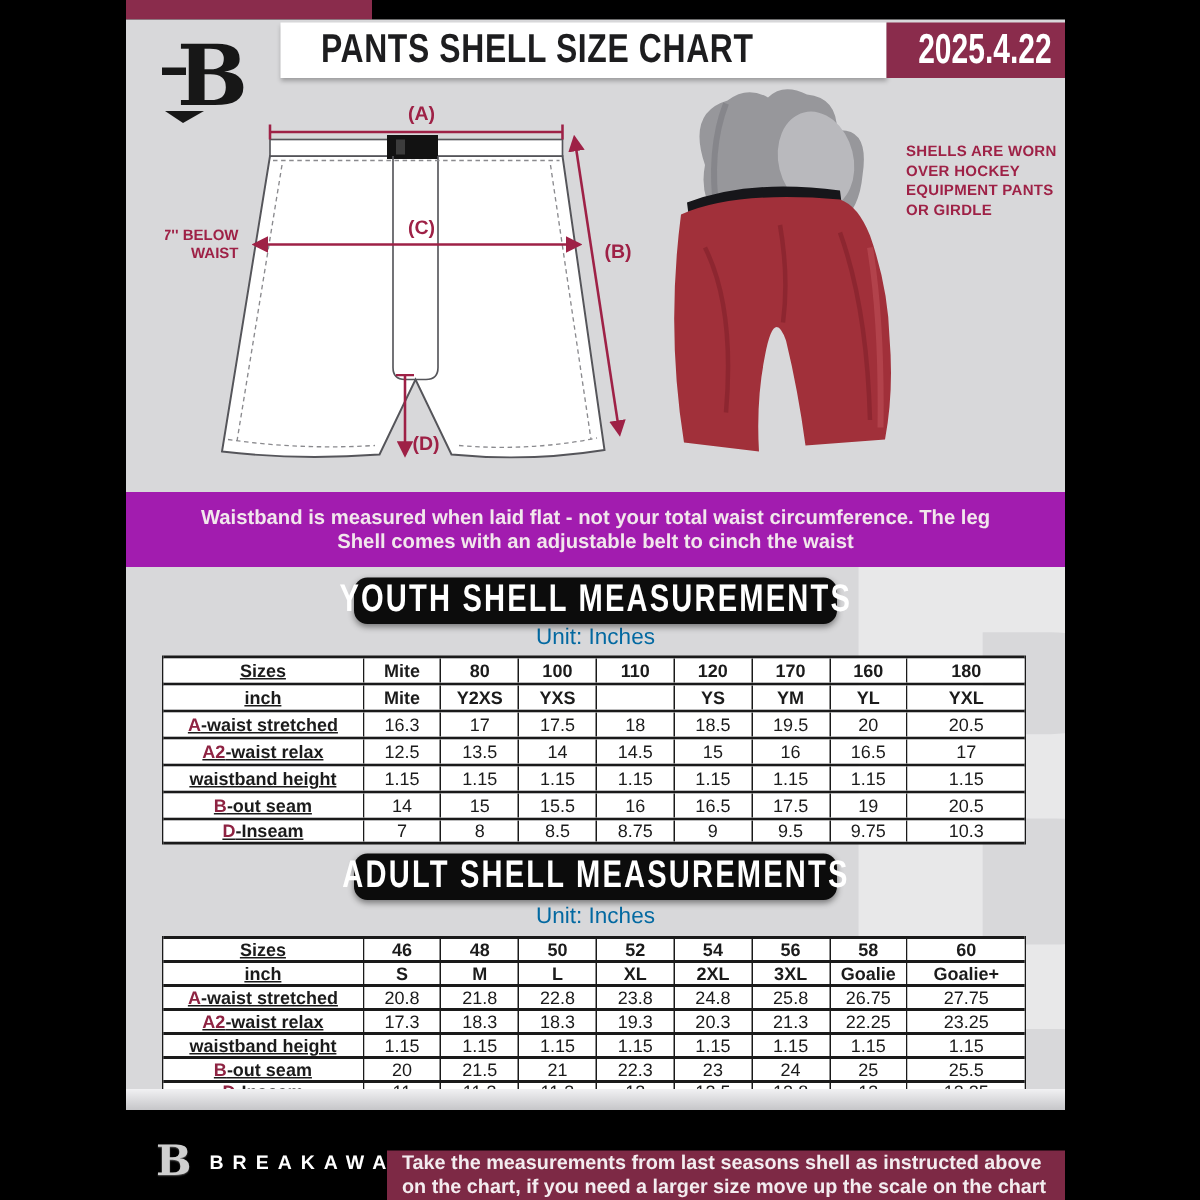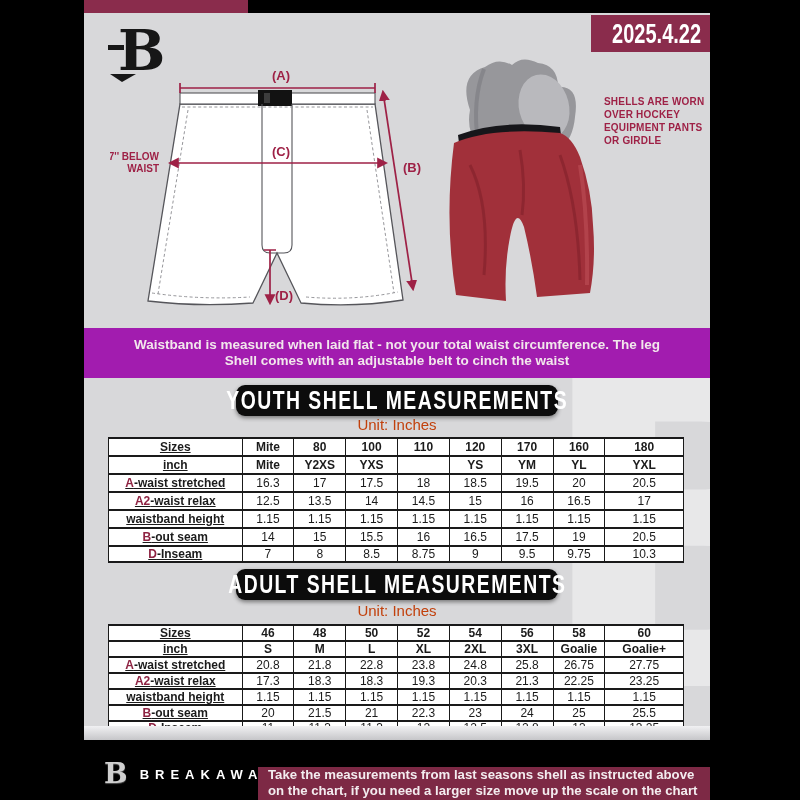--- a/index.html
+++ b/index.html
@@ -39,21 +39,21 @@
     display:flex;flex-direction:column;justify-content:center;text-align:center;}
   .info-banner div{font-size:13.5px;font-weight:600;color:#f2e7ec;line-height:16.4px;white-space:nowrap;}
 
   
   .section-banner{left:152px;width:322px;height:31px;background:#0c0c0c;border-radius:9px;
     z-index:4;display:flex;align-items:center;justify-content:center;box-shadow:0 2px 4px rgba(0,0,0,.45);}
   .section-banner span{display:inline-block;font-size:20px;font-weight:bold;color:#fff;
     letter-spacing:1.5px;transform:scale(.97,1.28);white-space:nowrap;}
   .banner-youth{top:372px;}
   .banner-adult{top:556px;}
-  .unit{width:626px;left:0;text-align:center;font-size:15px;color:#c2410c;z-index:2;}
+  .unit{width:626px;left:0;text-align:center;font-size:15px;color:#0369a1;z-index:2;}
   .unit-youth{top:403px;}
   .unit-adult{top:589px;}
 
   
   .size-table{left:24px;width:576px;z-index:2;border-left:1.5px solid #1a1a1a;border-right:1.5px solid #1a1a1a;}
   .table-youth{top:424px;}
   .table-adult{top:611px;}
   .t-row{display:flex;border-top:2.2px solid #1a1a1a;}
   .t-row:last-child{border-bottom:2.2px solid #1a1a1a;}
   .table-youth .t-row{height:18px;}
@@ -88,20 +88,23 @@
 <div class="abs page">
 
   <div class="abs watermark">B</div>
 
   <svg class="abs logo-svg" width="64" height="70" viewBox="0 0 64 70">
     <text x="12" y="52" font-family="DejaVu Serif, serif" font-weight="bold" font-size="56" fill="#171717">B</text>
     <rect x="2" y="27" width="16" height="5" fill="#171717"></rect>
     <polygon points="4,56 30,56 16,64" fill="#171717"></polygon>
   </svg>
 
+  <div class="abs titlebar">
+    <span>PANTS SHELL SIZE CHART</span>
+  </div>
   <div class="abs datebox">
     <span>2025.4.22</span>
   </div>
 
   <svg class="abs diagram-svg" width="320" height="255" viewBox="0 0 320 255">
     <defs>
       <marker id="arr" viewBox="0 0 10 10" refX="8" refY="5" markerWidth="6.5" markerHeight="6.5" orient="auto-start-reverse">
         <path d="M0,0 L10,5 L0,10 z" fill="#9e2146"></path>
       </marker>
     </defs>

